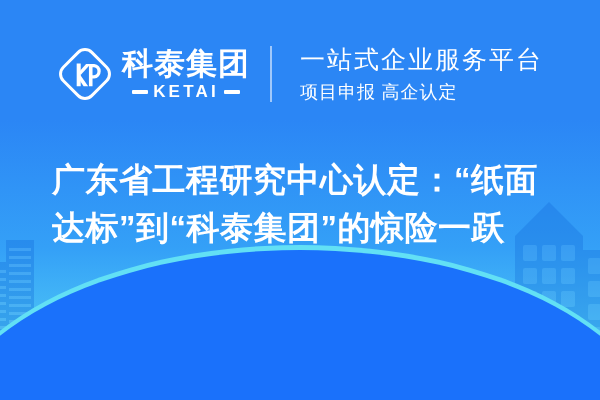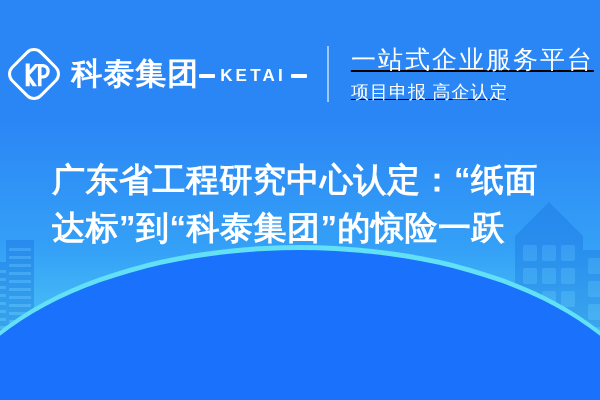--- a/index.html
+++ b/index.html
@@ -67,21 +67,21 @@
   }
 
   .logo-mark {
     width: 56px;
     height: 56px;
     flex: 0 0 56px;
   }
 
   .logo-words {
     display: flex;
-    flex-direction: row;
+    flex-direction: column;
     align-items: center;
     line-height: 1;
   }
 
   .logo-cn {
     font-size: 31px;
     font-weight: 700;
     color: #ffffff;
     letter-spacing: 1px;
     line-height: 1.02;
@@ -112,24 +112,23 @@
   }
 
   .divider {
     width: 2px;
     height: 56px;
     background: rgba(255,255,255,0.55);
     flex: 0 0 2px;
   }
 
   .tagline-block {
-    padding-left: 22px;
+    padding-left: 28px;
     display: flex;
     flex-direction: column;
-    text-decoration: underline;
   }
 
   .tagline-main {
     font-size: 25px;
     color: #ffffff;
     letter-spacing: 2px;
     line-height: 1.18;
     white-space: nowrap;
     font-family: "Liberation Sans", "DejaVu Sans", sans-serif;
   }

